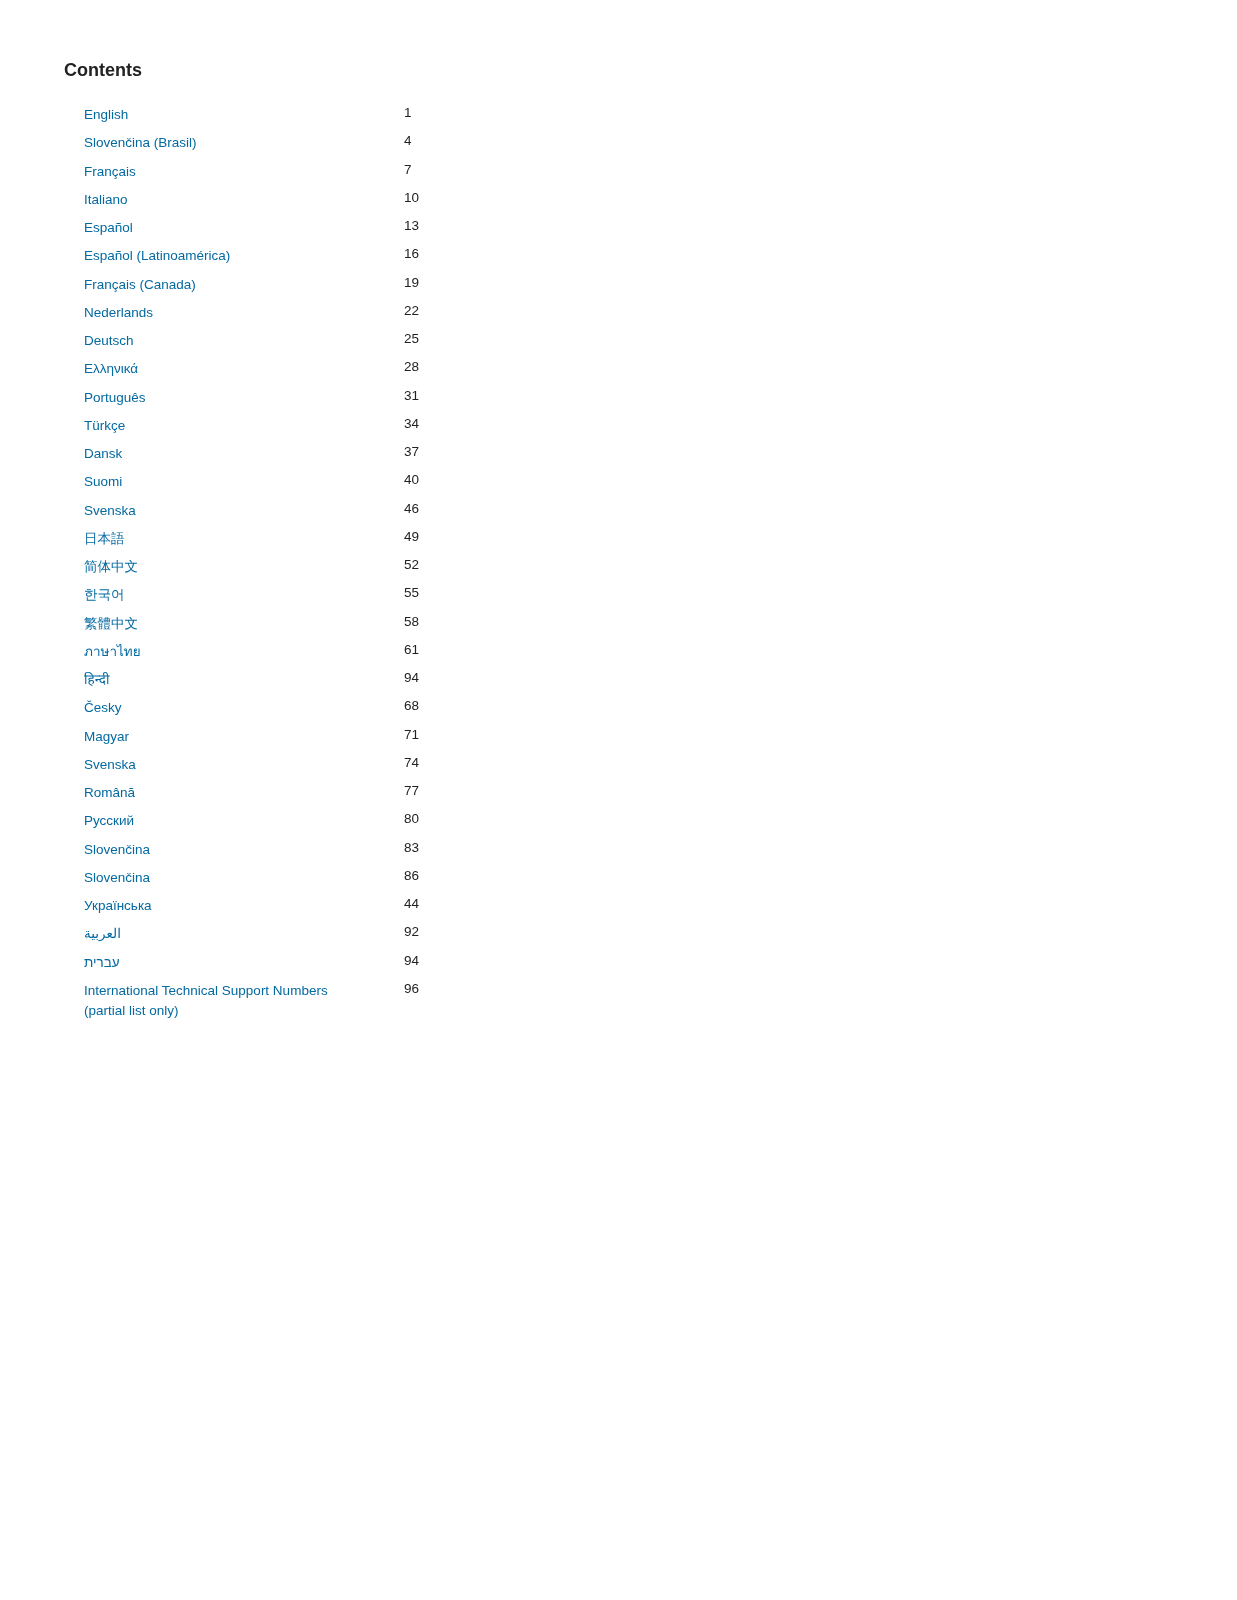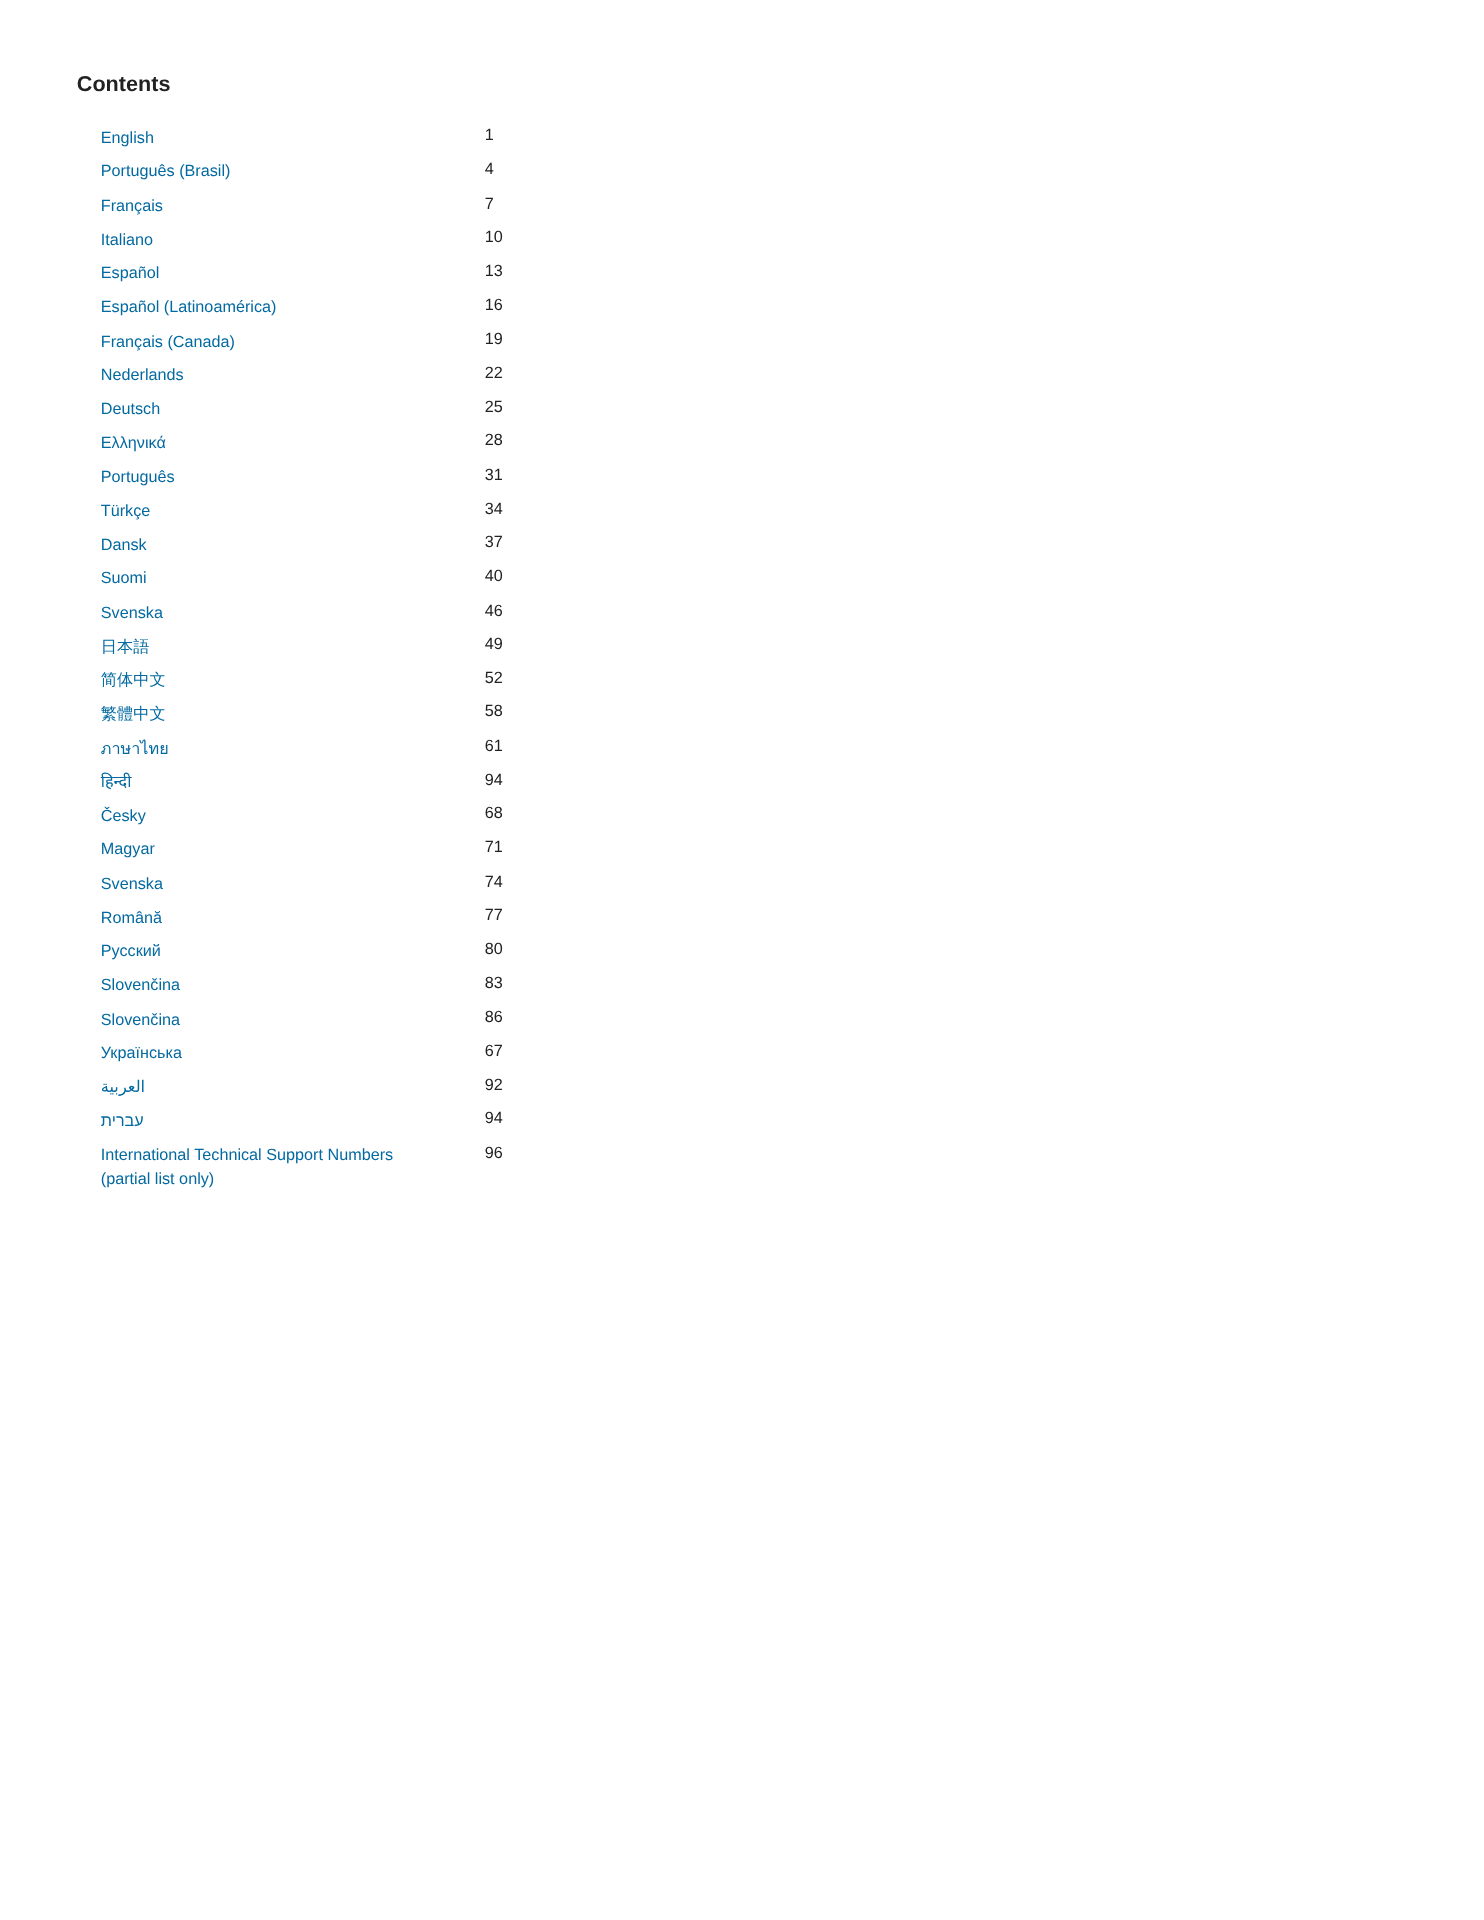--- a/index.html
+++ b/index.html
@@ -58,21 +58,21 @@
 
 <div class="page-container">
   <div class="contents-title">Contents</div>
   <table class="toc-table">
     <tbody id="toc-body">
     <tr>
           <td class="entry-label">English</td>
           <td class="entry-page">1</td>
         </tr>
         <tr>
-          <td class="entry-label">Português (Brasil)</td>
+          <td class="entry-label">Slovenčina (Brasil)</td>
           <td class="entry-page">4</td>
         </tr>
         <tr>
           <td class="entry-label">Français</td>
           <td class="entry-page">7</td>
         </tr>
         <tr>
           <td class="entry-label">Italiano</td>
           <td class="entry-page">10</td>
         </tr>
@@ -122,20 +122,24 @@
         </tr>
         <tr>
           <td class="entry-label">日本語</td>
           <td class="entry-page">49</td>
         </tr>
         <tr>
           <td class="entry-label">简体中文</td>
           <td class="entry-page">52</td>
         </tr>
         <tr>
+          <td class="entry-label">한국어</td>
+          <td class="entry-page">55</td>
+        </tr>
+        <tr>
           <td class="entry-label">繁體中文</td>
           <td class="entry-page">58</td>
         </tr>
         <tr>
           <td class="entry-label">ภาษาไทย</td>
           <td class="entry-page">61</td>
         </tr>
         <tr>
           <td class="entry-label">हिन्दी</td>
           <td class="entry-page">94</td>
@@ -163,21 +167,21 @@
         <tr>
           <td class="entry-label">Slovenčina</td>
           <td class="entry-page">83</td>
         </tr>
         <tr>
           <td class="entry-label">Slovenčina</td>
           <td class="entry-page">86</td>
         </tr>
         <tr>
           <td class="entry-label">Українська</td>
-          <td class="entry-page">67</td>
+          <td class="entry-page">44</td>
         </tr>
         <tr>
           <td class="entry-label">العربية</td>
           <td class="entry-page">92</td>
         </tr>
         <tr>
           <td class="entry-label">עברית</td>
           <td class="entry-page">94</td>
         </tr>
         <tr>

